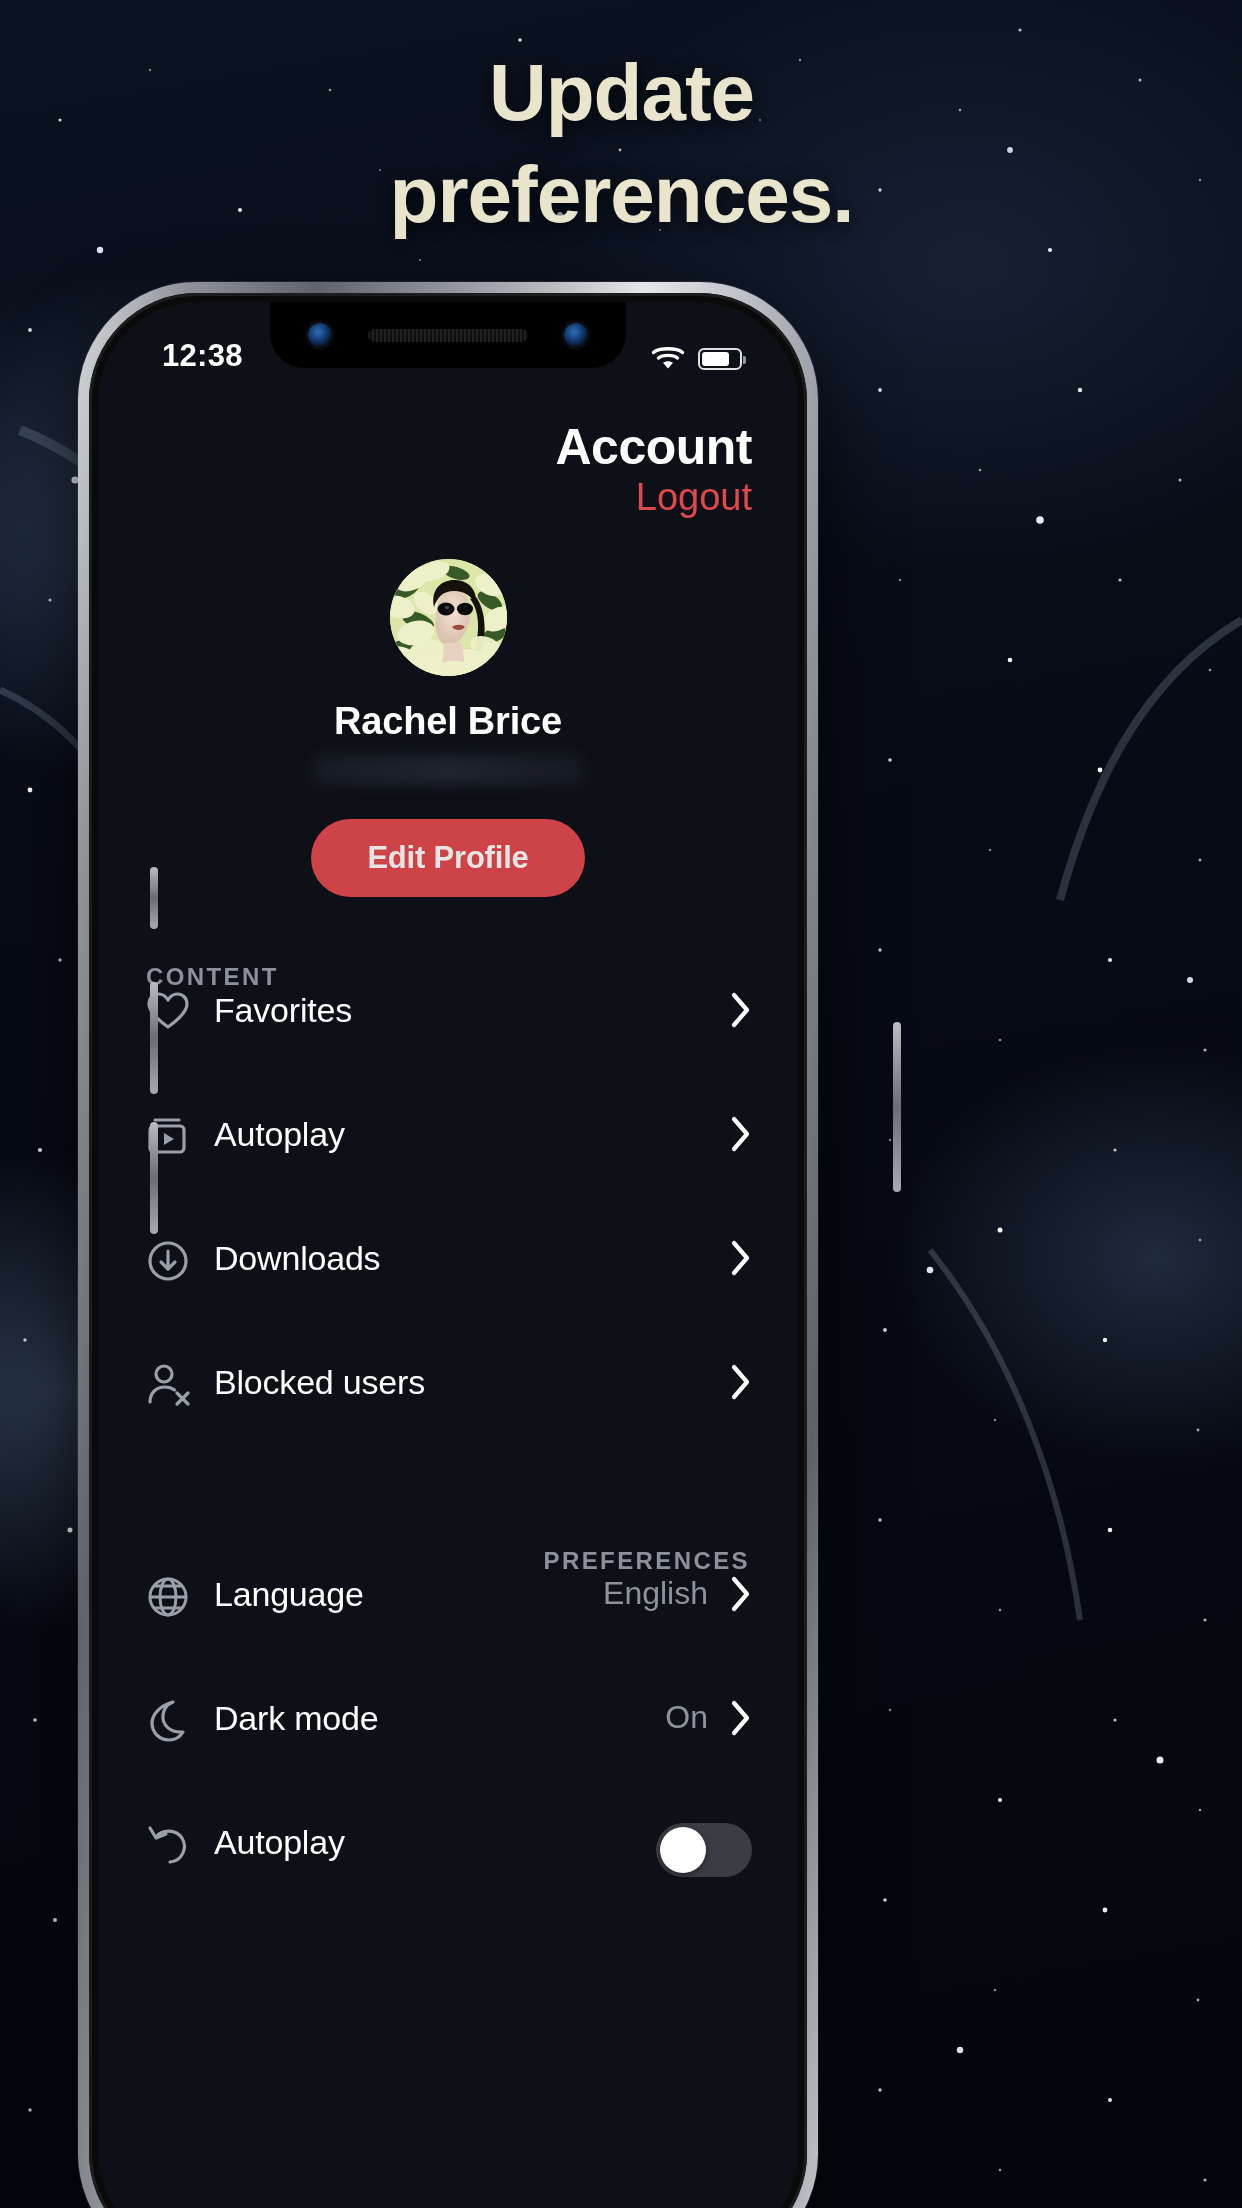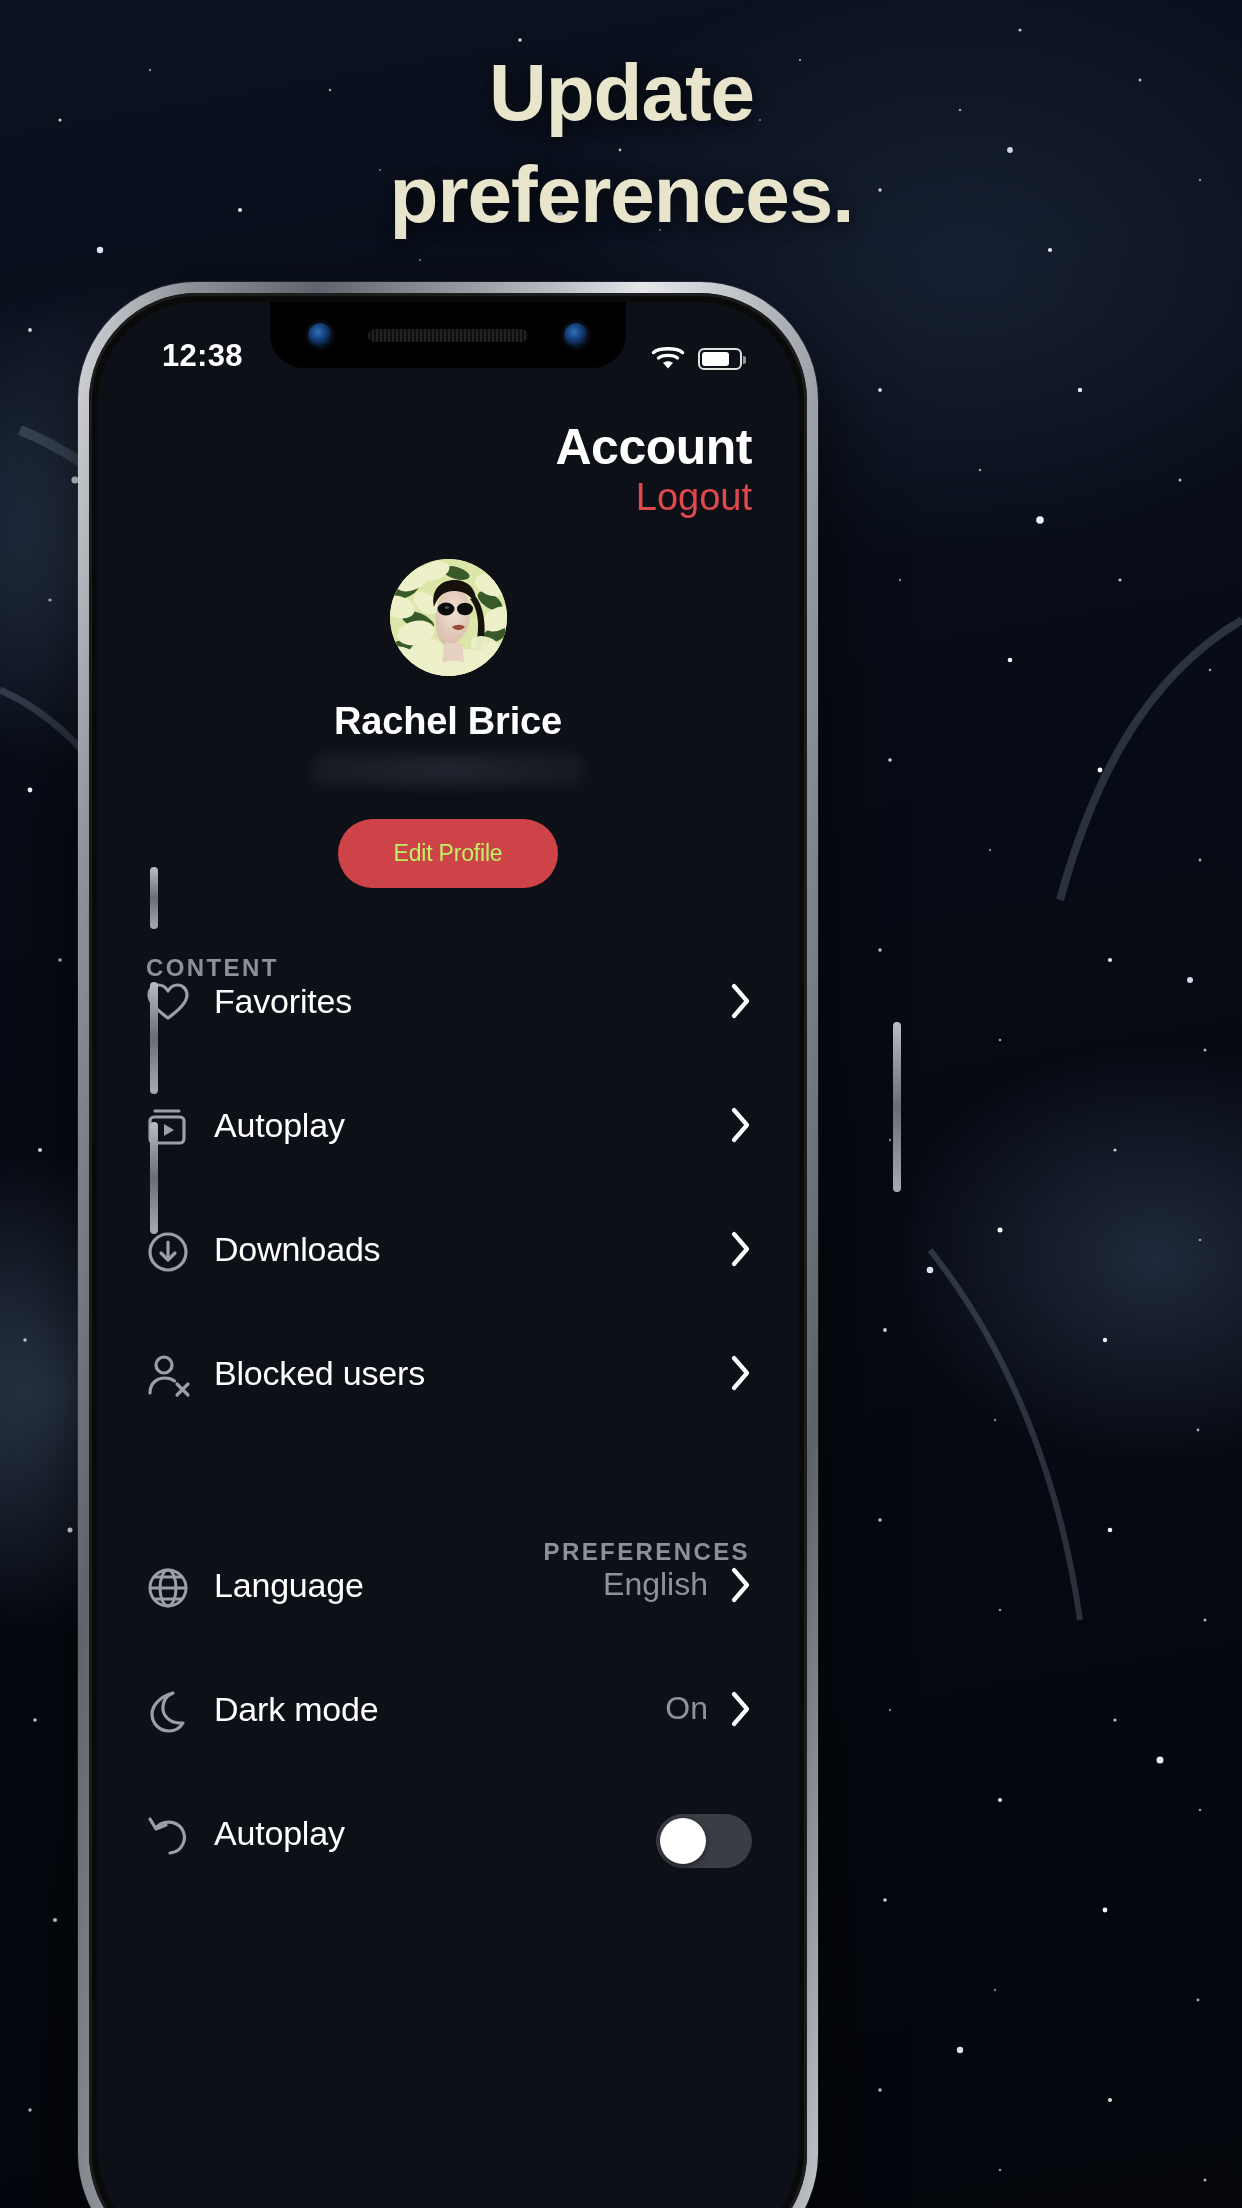--- a/index.html
+++ b/index.html
@@ -139,22 +139,22 @@
   }
   #email-redacted {
     width:268px; height:30px; margin:12px auto 0;
     border-radius:8px;
     background:linear-gradient(90deg,rgba(26,30,38,0.82),rgba(33,38,48,0.9),rgba(24,28,36,0.82));
     filter:blur(6px);
   }
   #edit-profile {
     display:inline-block; margin-top:34px;
     padding:21px 56px; border-radius:44px;
-    background:#cd4347; color:#bef264;
-    font-size:23px; font-weight:normal;
+    background:#cd4347; color:#e5e5e5;
+    font-size:31px; font-weight:bold;
     border:none; cursor:pointer;
     letter-spacing:-0.2px;
   }
 
   .section-label {
     color:#8b9099; font-size:24px; font-weight:bold;
     letter-spacing:2.4px;
     padding:0 48px; margin:66px 0 0;
   }
   .pref-label { margin-top:60px;text-align:right; }

